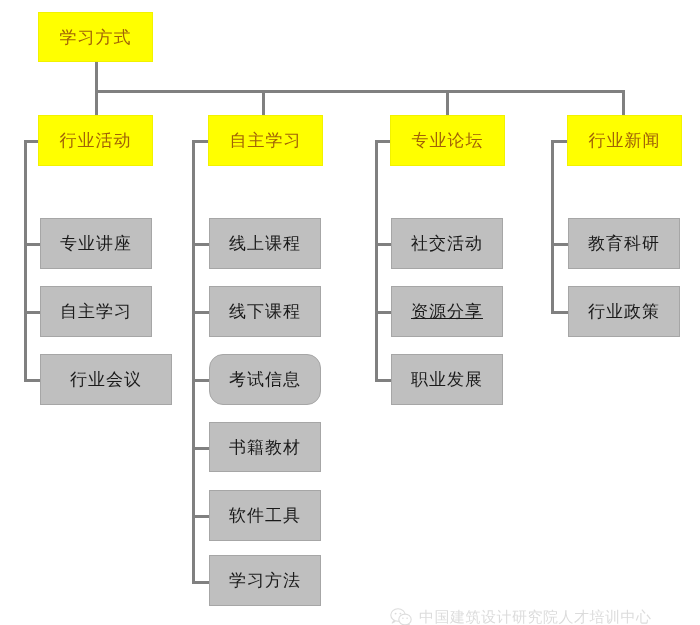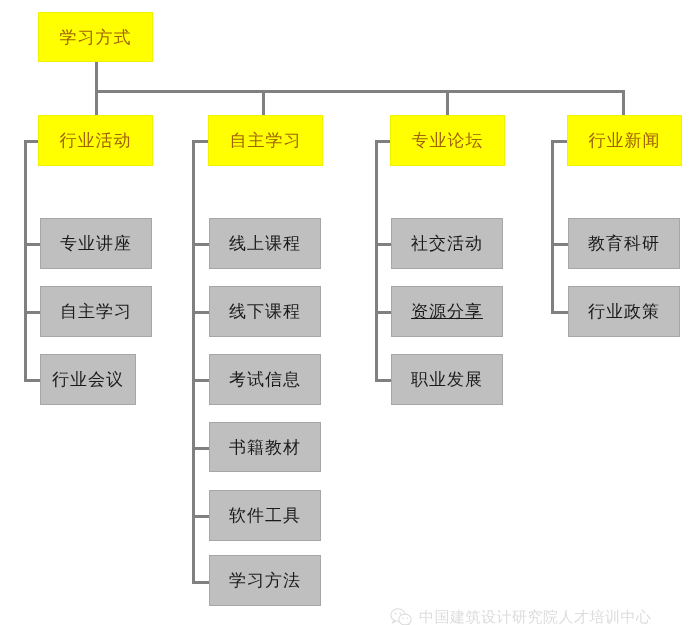--- a/index.html
+++ b/index.html
@@ -111,25 +111,25 @@
 
   <div class="node root" style="left:38px; top:12px; width:115px; height:50px;">学习方式</div>
 
   <div class="node branch" style="left:38px; top:115px; width:115px; height:51px;">行业活动</div>
   <div class="node branch" style="left:208px; top:115px; width:115px; height:51px;">自主学习</div>
   <div class="node branch" style="left:390px; top:115px; width:115px; height:51px;">专业论坛</div>
   <div class="node branch" style="left:567px; top:115px; width:115px; height:51px;">行业新闻</div>
 
   <div class="node leaf" style="left:40px; top:218px; width:112px; height:51px;">专业讲座</div>
   <div class="node leaf" style="left:40px; top:286px; width:112px; height:51px;">自主学习</div>
-  <div class="node leaf" style="left:40px; top:354px; width:96px; height:51px;">行业会议</div>
+  <div class="node leaf" style="left:40px; top:354px; width:132px; height:51px;">行业会议</div>
 
   <div class="node leaf" style="left:209px; top:218px; width:112px; height:51px;">线上课程</div>
   <div class="node leaf" style="left:209px; top:286px; width:112px; height:51px;">线下课程</div>
-  <div class="node leaf" style="left:209px; top:354px; width:112px; height:51px;">考试信息</div>
+  <div class="node leaf" style="left:209px; top:354px; width:112px; height:51px;border-radius:14px;">考试信息</div>
   <div class="node leaf" style="left:209px; top:422px; width:112px; height:50px;">书籍教材</div>
   <div class="node leaf" style="left:209px; top:490px; width:112px; height:51px;">软件工具</div>
   <div class="node leaf" style="left:209px; top:555px; width:112px; height:51px;">学习方法</div>
 
   <div class="node leaf" style="left:391px; top:218px; width:112px; height:51px;">社交活动</div>
   <div class="node leaf" style="left:391px; top:286px; width:112px; height:51px;text-decoration:underline;">资源分享</div>
   <div class="node leaf" style="left:391px; top:354px; width:112px; height:51px;">职业发展</div>
 
   <div class="node leaf" style="left:568px; top:218px; width:112px; height:51px;">教育科研</div>
   <div class="node leaf" style="left:568px; top:286px; width:112px; height:51px;">行业政策</div>

